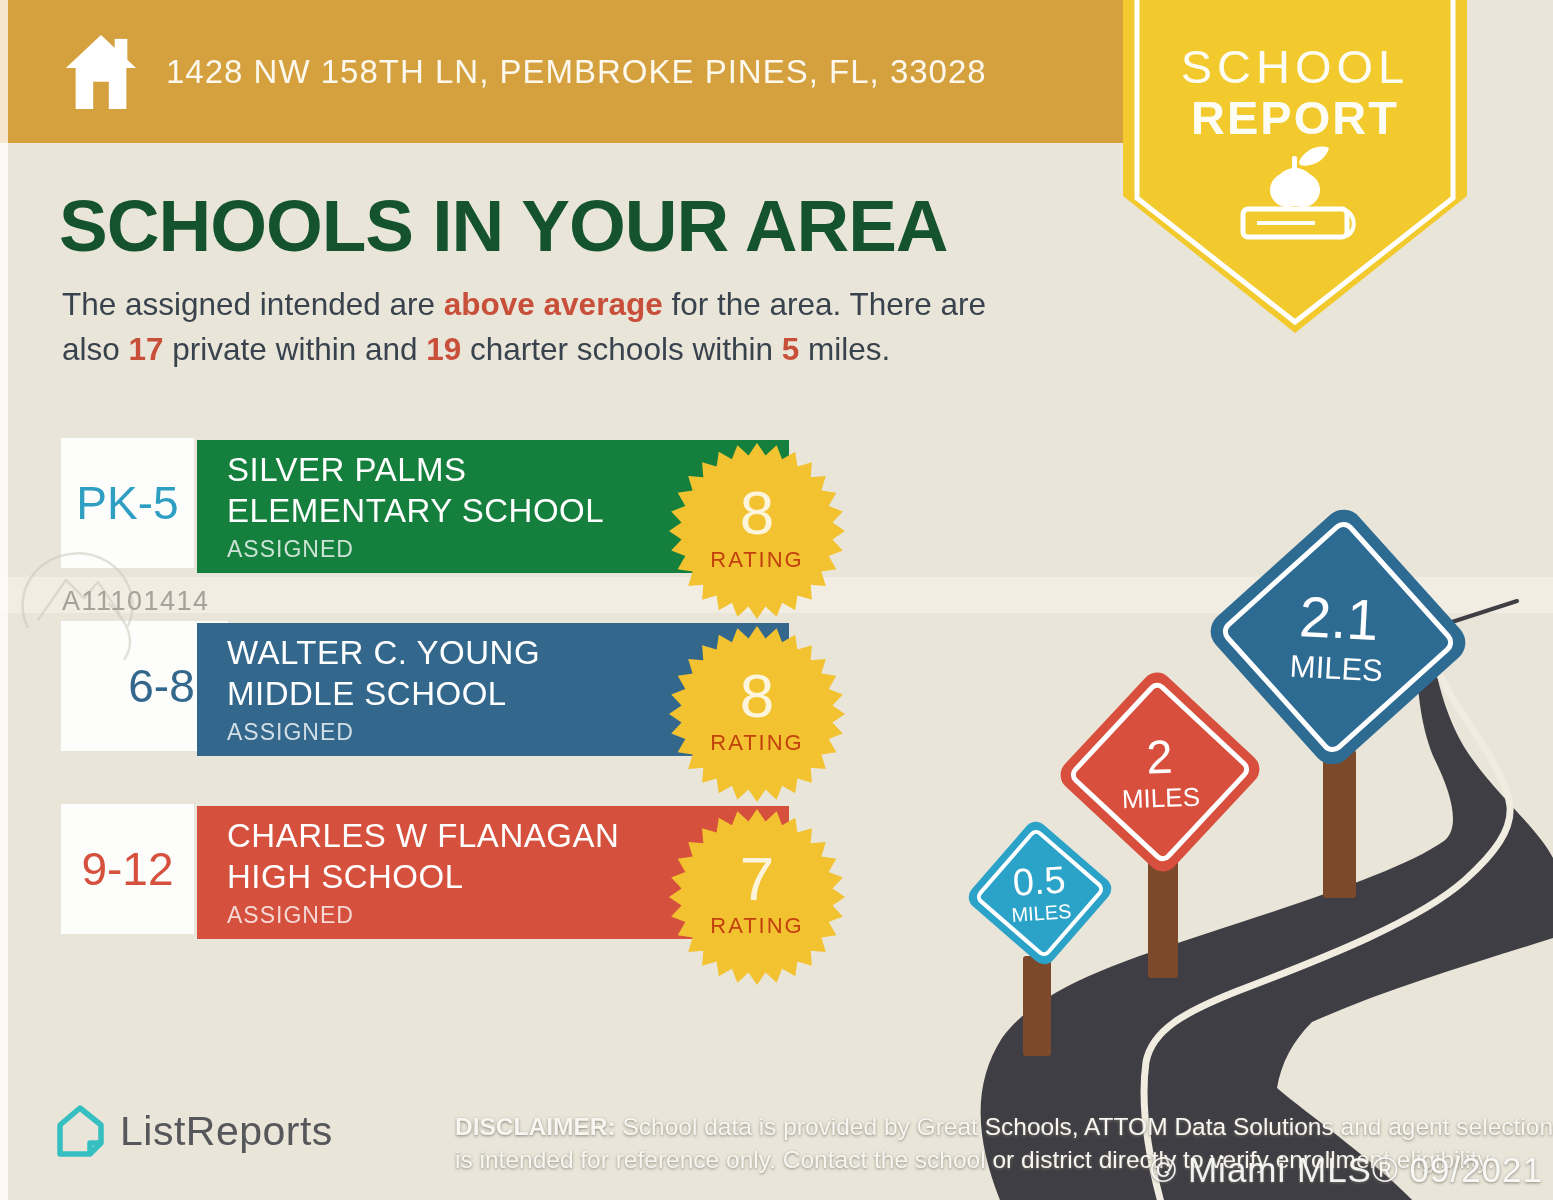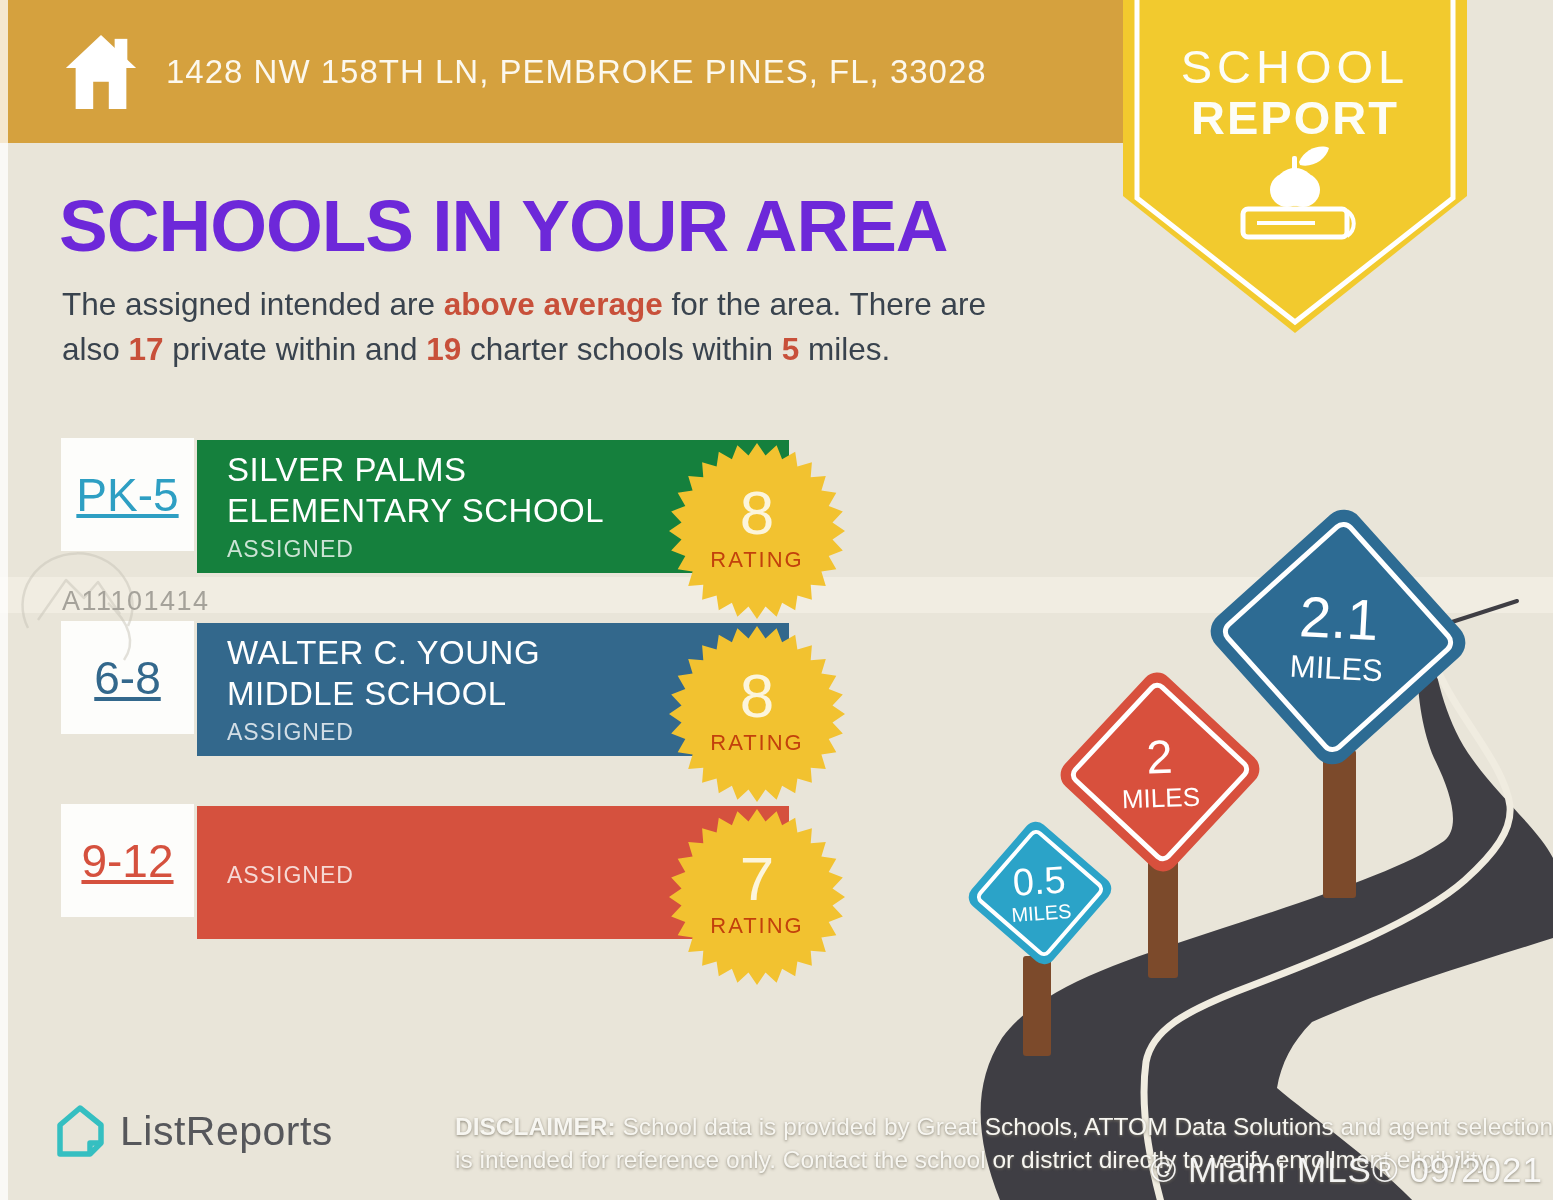--- a/index.html
+++ b/index.html
@@ -11,30 +11,30 @@
   .home-icon{margin-left:62px;flex:0 0 auto;}
   .address{margin-left:26px;font-size:33px;color:#FCF8EE;letter-spacing:1px;white-space:nowrap;}
 
   
   .badge-wrap{position:absolute;left:1123px;top:0;width:344px;height:346px;z-index:6;}
   .badge-text{position:absolute;left:0;top:42px;width:100%;text-align:center;color:#FDFDF6;line-height:1.08;}
   .badge-line1{font-size:47px;font-weight:400;letter-spacing:5px;}
   .badge-line2{font-size:47px;font-weight:700;letter-spacing:2px;}
 
   
-  .page-title{position:absolute;left:59px;top:184px;font-size:73px;font-weight:700;color:#6d28d9;
+  .page-title{position:absolute;left:59px;top:184px;font-size:73px;font-weight:700;color:#14532d;
               letter-spacing:-1px;white-space:nowrap;z-index:3;}
   .intro{position:absolute;left:62px;top:282px;font-size:31.5px;color:#39434E;line-height:1.44;z-index:3;white-space:nowrap;}
   .hl{color:#C8503A;font-weight:700;}
 
   
   .school-row{position:absolute;left:61px;height:137px;z-index:2;}
   .row1{top:438px;} .row2{top:621px;} .row3{top:804px;}
-  .grade-box{position:absolute;left:0;top:0;width:133px;height:113px;background:#FDFDFB;
-             display:flex;align-items:center;justify-content:center;font-size:46px;text-decoration:underline;}
+  .grade-box{position:absolute;left:0;top:0;width:133px;height:130px;background:#FDFDFB;
+             display:flex;align-items:center;justify-content:center;font-size:46px;}
   .bar{position:absolute;left:136px;top:2px;width:592px;height:133px;color:#FFFFFF;
        display:flex;flex-direction:column;justify-content:center;padding-left:30px;box-sizing:border-box;}
   .school-name{font-size:33px;line-height:1.22;letter-spacing:.5px;}
   .assigned{font-size:23px;color:rgba(255,255,255,.78);margin-top:5px;letter-spacing:1px;}
 
   .starburst{position:absolute;left:662px;width:190px;height:190px;z-index:3;}
   .sb1{top:436px;} .sb2{top:619px;} .sb3{top:802px;}
   .starburst svg{position:absolute;inset:0;}
   .sb-text{position:absolute;inset:0;display:flex;flex-direction:column;align-items:center;justify-content:center;margin-top:-8px;}
   .rating-num{font-size:62px;color:#FCF5DC;line-height:1;}
@@ -140,29 +140,30 @@
   </div>
 
   <div class="school-row row1">
     <div class="grade-box" style="color: rgb(46, 159, 195);">PK-5</div>
     <div class="bar" style="background-color: #15803d;">
       <div class="school-name"><span>SILVER PALMS</span><br><span>ELEMENTARY SCHOOL</span></div>
       <div class="assigned">ASSIGNED</div>
     </div>
   </div>
   <div class="school-row row2">
-    <div class="grade-box" style="color: rgb(51, 104, 140);">6-8</div>
+    <div class="grade-box" style="color: rgb(51, 104, 140); padding-left: 34px;">6-8</div>
     <div class="bar" style="background-color: rgb(51, 104, 140);">
       <div class="school-name"><span>WALTER C. YOUNG</span><br><span>MIDDLE SCHOOL</span></div>
       <div class="assigned">ASSIGNED</div>
     </div>
   </div>
   <div class="school-row row3">
     <div class="grade-box" style="color: rgb(213, 81, 62);">9-12</div>
     <div class="bar" style="background-color: rgb(213, 81, 62);">
+      <div class="school-name"><span>CHARLES W FLANAGAN</span><br><span>HIGH SCHOOL</span></div>
       <div class="assigned">ASSIGNED</div>
     </div>
   </div>
 
   <div class="starburst sb1">
     <svg viewBox="0 0 190 190" aria-hidden="true">
         <polygon fill="#F2C230" points="95.0,7.0 103.5,19.5 114.6,9.2 120.1,23.3 133.2,15.7 135.4,30.6 149.9,26.2 148.7,41.3 163.8,40.1 159.4,54.6 174.3,56.8 166.7,69.9 180.8,75.4 170.5,86.5 183.0,95.0 170.5,103.5 180.8,114.6 166.7,120.1 174.3,133.2 159.4,135.4 163.8,149.9 148.7,148.7 149.9,163.8 135.4,159.4 133.2,174.3 120.1,166.7 114.6,180.8 103.5,170.5 95.0,183.0 86.5,170.5 75.4,180.8 69.9,166.7 56.8,174.3 54.6,159.4 40.1,163.8 41.3,148.7 26.2,149.9 30.6,135.4 15.7,133.2 23.3,120.1 9.2,114.6 19.5,103.5 7.0,95.0 19.5,86.5 9.2,75.4 23.3,69.9 15.7,56.8 30.6,54.6 26.2,40.1 41.3,41.3 40.1,26.2 54.6,30.6 56.8,15.7 69.9,23.3 75.4,9.2 86.5,19.5" style="fill: rgb(242, 194, 48);"></polygon>
       </svg>
     <div class="sb-text">
       <div class="rating-num">8</div>

